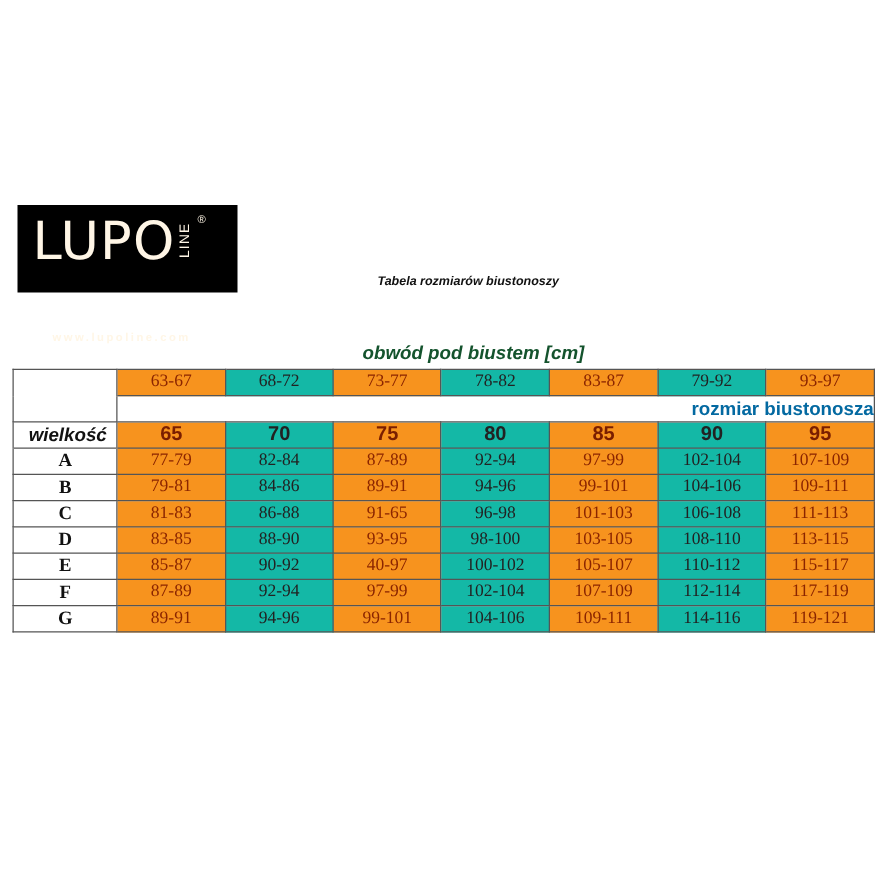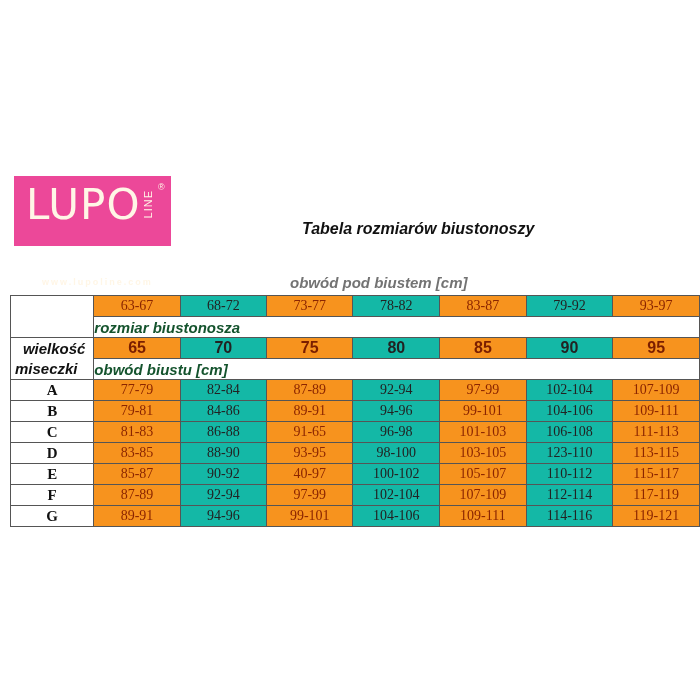--- a/index.html
+++ b/index.html
@@ -1,30 +1,30 @@
 <!DOCTYPE html>
 <html><head>
 <meta charset="utf-8">
 <style>
   html, body { margin:0; padding:0; background:#ffffff; }
   body { width:700px; height:700px; position:relative; overflow:hidden; font-family:"Liberation Sans", sans-serif; }
-  .logo { position:absolute; left:14px; top:176px; width:157px; height:70px; background:#ec4899; }
+  .logo { position:absolute; left:14px; top:164px; width:176px; height:70px; background:#000000; }
   .logo-main { position:absolute; left:12px; top:6px; font-family:"DejaVu Sans", sans-serif; font-size:42px; color:#fff6e6; letter-spacing:1px; line-height:46px; }
   .logo-line { position:absolute; left:128px; top:14px; font-size:11px; color:#fff6e6; writing-mode:vertical-rl; transform:rotate(180deg); letter-spacing:1px; }
   .logo-reg { position:absolute; left:144px; top:6px; font-size:9px; color:#fff6e6; }
   .logo-url { position:absolute; left:28px; top:53px; font-size:9px; font-weight:bold; color:#fff6e6; letter-spacing:2px;margin-top:48px; }
-  .title { position:absolute; left:302px; top:220px; font-size:16px; font-style:italic; font-weight:bold; color:#111; }
-  .hdr { position:absolute; font-family:"Liberation Sans", sans-serif; font-weight:bold; font-style:italic; font-size:15px; color:#737373; }
+  .title { position:absolute; left:302px; top:220px; font-size:10px; font-style:italic; font-weight:bold; color:#111; }
+  .hdr { position:absolute; font-family:"Liberation Sans", sans-serif; font-weight:bold; font-style:italic; font-size:15px; color:#14532d; }
   table { position:absolute; left:10px; top:295px; border-collapse:collapse; }
   td { border:1px solid #555; height:20px; padding:0; text-align:center; font-family:"Liberation Serif", serif; font-size:14px; color:#222; }
   td.o { background:#f7931e; color:#8b2500;margin-left:40px; }
   td.w { background:#14b8a6; }
   td.side { width:83px; border-right:1px solid #555; }
   td.c { width:88px; }
-  td.span { text-align:left; font-family:"Liberation Sans", sans-serif; font-weight:bold; font-style:italic; font-size:15px; color:#14532d; }
+  td.span { text-align:right; font-family:"Liberation Sans", sans-serif; font-weight:bold; font-size:15px; color:#0369a1; }
   td.size { font-family:"Liberation Sans", sans-serif; font-weight:bold; font-size:16px; }
   td.size.o { color:#7a1e00; }
   td.cup { font-family:"Liberation Serif", serif; font-weight:bold; font-size:15px; color:#111; }
   td.label { font-family:"Liberation Sans", sans-serif; font-weight:bold; font-style:italic; font-size:15px; color:#111; text-align:left; padding-left:4px; }
   .nb { border-top:none !important; border-bottom:none !important; }
 </style>
 </head>
 <body>
 
 <div class="logo">
@@ -58,24 +58,20 @@
     <td class="label" style="border-bottom:none;text-align:center;">wielkość</td>
     <td class="size o">65</td>
     <td class="size w">70</td>
     <td class="size o">75</td>
     <td class="size w">80</td>
     <td class="size o">85</td>
     <td class="size w">90</td>
     <td class="size o">95</td>
   </tr>
   <tr>
-    <td class="label" style="border-top:none;">miseczki</td>
-    <td class="span" colspan="7">obwód biustu [cm]</td>
-  </tr>
-  <tr>
     <td class="cup side">A</td>
     <td class="c o">77-79</td>
     <td class="c w">82-84</td>
     <td class="c o">87-89</td>
     <td class="c w">92-94</td>
     <td class="c o">97-99</td>
     <td class="c w">102-104</td>
     <td class="c o">107-109</td>
   </tr>
   <tr>
@@ -98,21 +94,21 @@
     <td class="c w">106-108</td>
     <td class="c o">111-113</td>
   </tr>
   <tr>
     <td class="cup side">D</td>
     <td class="c o">83-85</td>
     <td class="c w">88-90</td>
     <td class="c o">93-95</td>
     <td class="c w">98-100</td>
     <td class="c o">103-105</td>
-    <td class="c w">123-110</td>
+    <td class="c w">108-110</td>
     <td class="c o">113-115</td>
   </tr>
   <tr>
     <td class="cup side">E</td>
     <td class="c o">85-87</td>
     <td class="c w">90-92</td>
     <td class="c o">40-97</td>
     <td class="c w">100-102</td>
     <td class="c o">105-107</td>
     <td class="c w">110-112</td>

